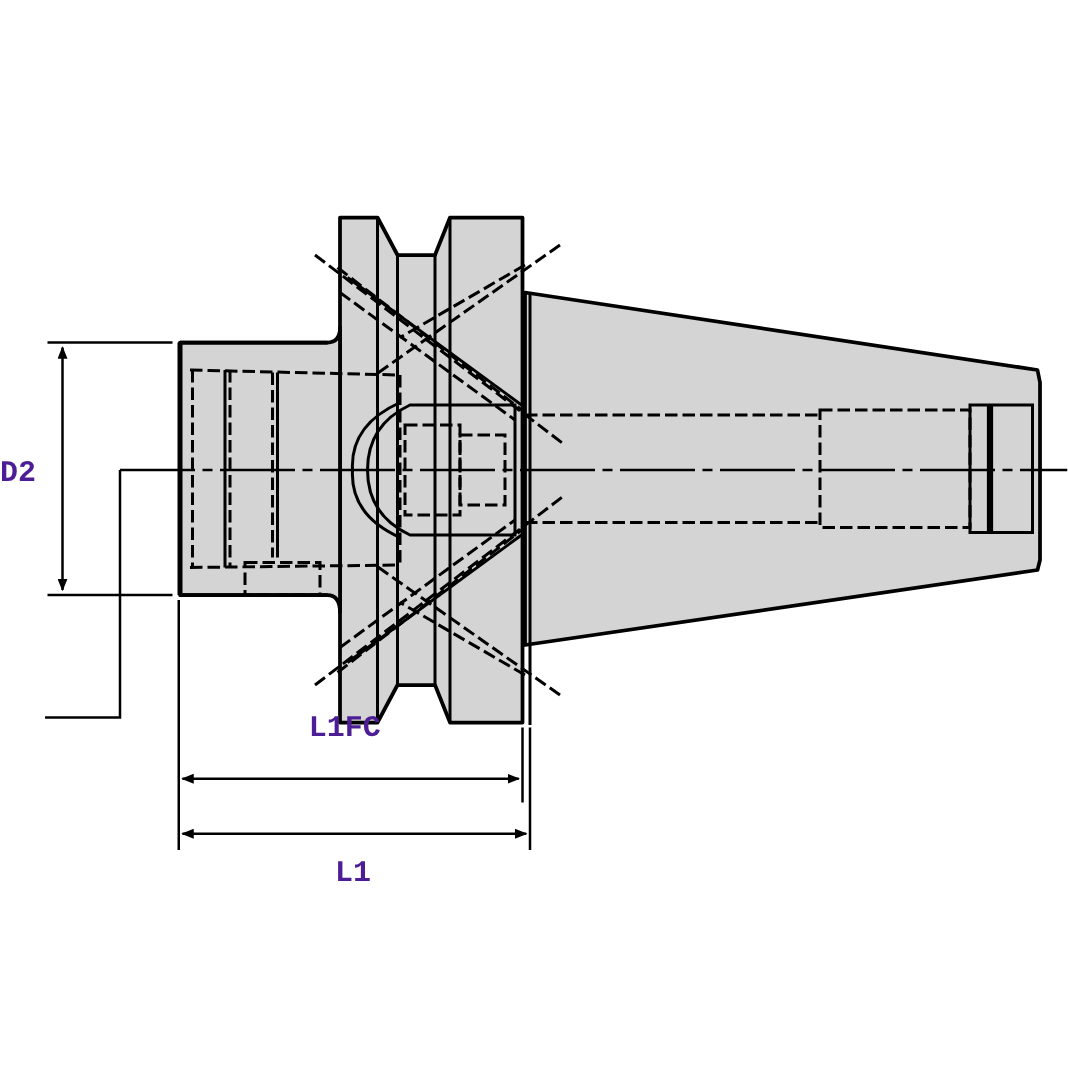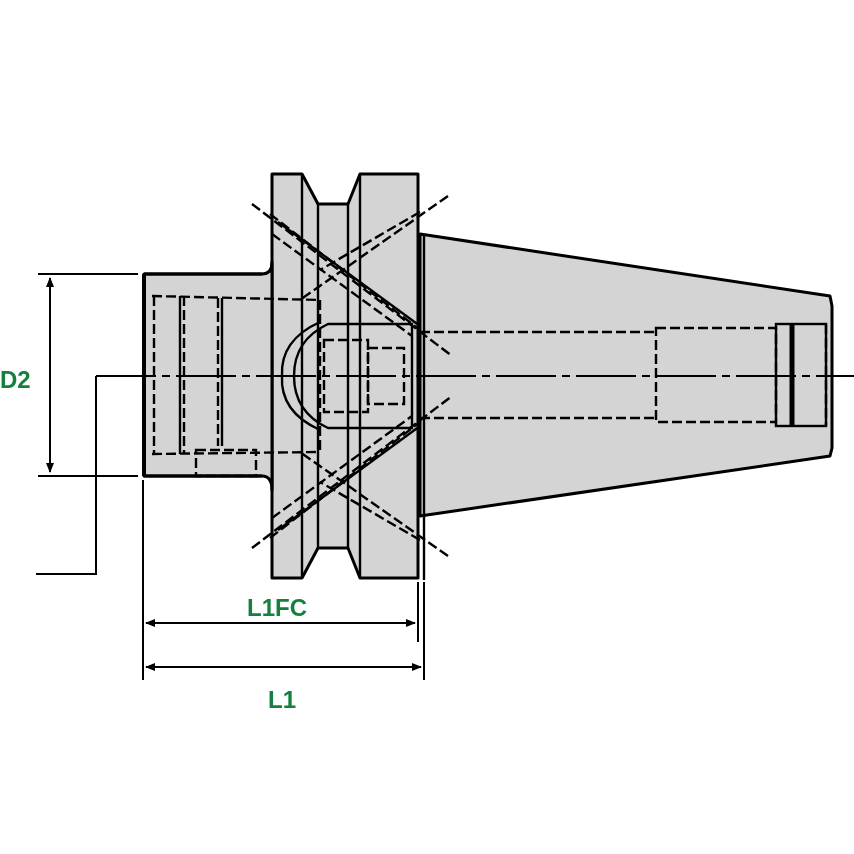--- a/index.html
+++ b/index.html
@@ -4,22 +4,22 @@
 <style>
   html, body { margin: 0; padding: 0; background: #ffffff; }
   body { width: 854px; height: 854px; overflow: hidden; position: relative;
          font-family: "Liberation Sans", sans-serif; }
   svg { position: absolute; left: 0; top: 0; }
   .body-fill { fill: #d4d4d4; stroke: #000; stroke-width: 3; stroke-linejoin: round; }
   .edge { fill: none; stroke: #000; stroke-width: 2.4; }
   .hidden { fill: none; stroke: #000; stroke-width: 2.4; stroke-dasharray: 10 4; }
   .center { fill: none; stroke: #000; stroke-width: 2; stroke-dasharray: 60 6 8 6; }
   .dim { fill: none; stroke: #000; stroke-width: 2; }
-  .dim-label { position: absolute; font-weight: bold; font-size: 24px; color: #15803d;
-               font-family: Liberation Sans, sans-serif; white-space: nowrap; }
+  .dim-label { position: absolute; font-weight: bold; font-size: 24px; color: #4c1d95;
+               font-family: Liberation Mono, monospace; white-space: nowrap; }
 </style>
 </head>
 <body>
 
 <svg width="854" height="854" viewBox="0 0 854 854">
   <defs>
     <marker id="arr" markerWidth="10" markerHeight="8" refX="9" refY="4" orient="auto-start-reverse" markerUnits="userSpaceOnUse">
       <path d="M0,0 L10,4 L0,8 z" fill="#000"></path>
     </marker>
   </defs>
@@ -92,14 +92,14 @@
   <g>
     <line class="dim" x1="143" y1="480" x2="143" y2="680"></line>
     <line class="dim" x1="418" y1="582" x2="418" y2="642"></line>
     <line class="dim" x1="424" y1="582" x2="424" y2="680"></line>
     <line class="dim" x1="146" y1="623" x2="415" y2="623" marker-start="url(#arr)" marker-end="url(#arr)"></line>
     <line class="dim" x1="146" y1="667" x2="421" y2="667" marker-start="url(#arr)" marker-end="url(#arr)"></line>
   </g>
 </svg>
 
 <div class="dim-label" style="left:0px; top:366px;">D2</div>
-<div class="dim-label" style="left:247px; top:594px;">L1FC</div>
+<div class="dim-label" style="left:247px; top:570px;">L1FC</div>
 <div class="dim-label" style="left:268px; top:638px;margin-top:48px;">L1</div>
 
 </body></html>

